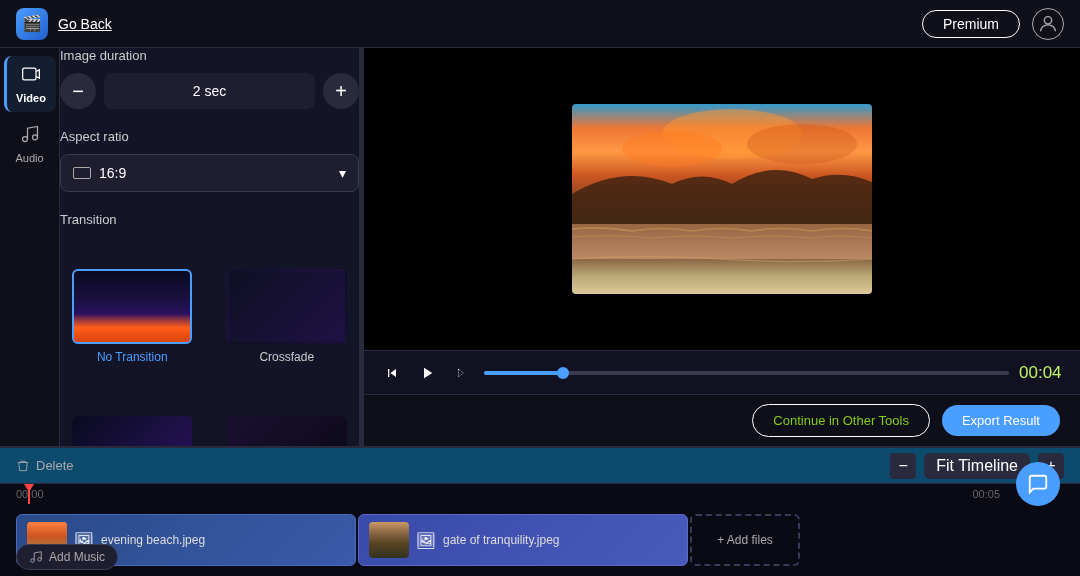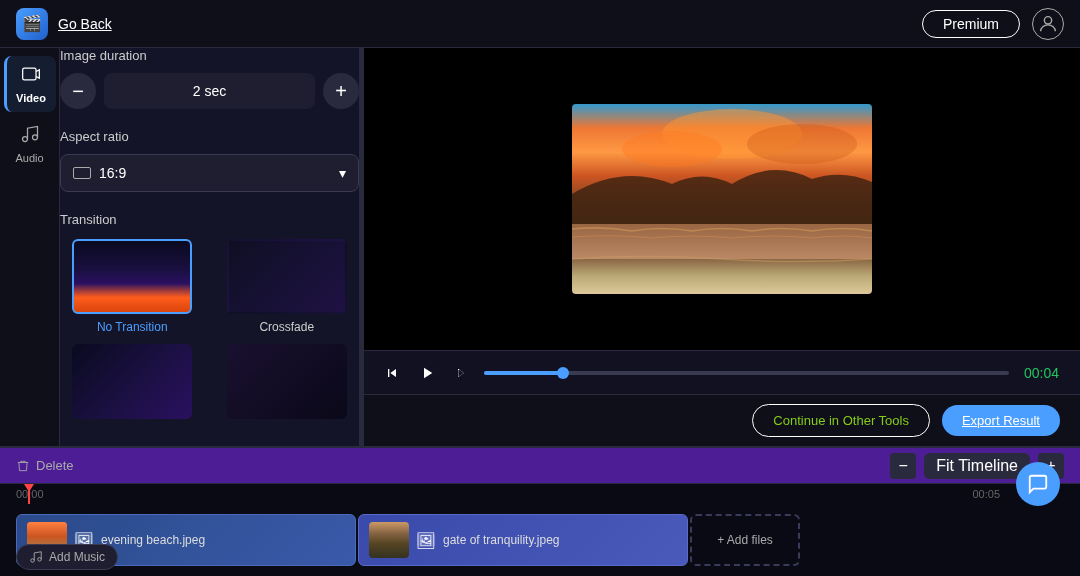--- a/index.html
+++ b/index.html
@@ -185,32 +185,32 @@
     }
     .aspect-ratio-icon {
       width: 18px;
       height: 12px;
       border: 1.5px solid #aaa;
       border-radius: 2px;
     }
     .transition-label {
       font-size: 13px;
       color: #ccc;
-      margin-bottom: 12px;
     }
     .transition-grid {
       display: grid;
       grid-template-columns: 1fr 1fr;
       gap: 10px;
     }
     .transition-item {
       display: flex;
       flex-direction: column;
       align-items: center;
       gap: 6px;
+      margin-top: 42px;
     }
     .transition-thumb {
       width: 120px;
       height: 75px;
       border-radius: 6px;
       overflow: hidden;
       border: 2px solid transparent;
       background: #222240;
       position: relative;
     }
@@ -310,24 +310,23 @@
       width: 12px;
       height: 12px;
       background: #4a9eff;
       border-radius: 50%;
       position: absolute;
       top: 50%;
       left: 15%;
       transform: translate(-50%, -50%);
     }
     .time-display {
-      font-size: 14px;
-      color: #22c55e;
+      font-size: 17px;
+      color: #bef264;
       min-width: 45px;
-      text-align: center;
     }
 
     .action-bar {
       height: 52px;
       background: #0f0f1a;
       display: flex;
       align-items: center;
       justify-content: flex-end;
       padding: 0 20px;
       gap: 12px;
@@ -344,35 +343,34 @@
     }
     .export-btn {
       background: #4a9eff;
       border: none;
       color: #fff;
       padding: 8px 20px;
       border-radius: 20px;
       font-size: 13px;
       cursor: pointer;
       font-weight: 500;
-      text-decoration: underline;
     }
 
     
     .timeline {
       height: 130px;
       background: #0a0a15;
       border-top: 2px solid #2a2a3e;
       flex-shrink: 0;
       display: flex;
       flex-direction: column;
     }
     .timeline-toolbar {
       height: 36px;
-      background: #4c1d95;
+      background: #0c4a6e;
       display: flex;
       align-items: center;
       justify-content: space-between;
       padding: 0 16px;
       border-bottom: 1px solid #2a2a3e;
     }
     .delete-btn {
       display: flex;
       align-items: center;
       gap: 6px;

